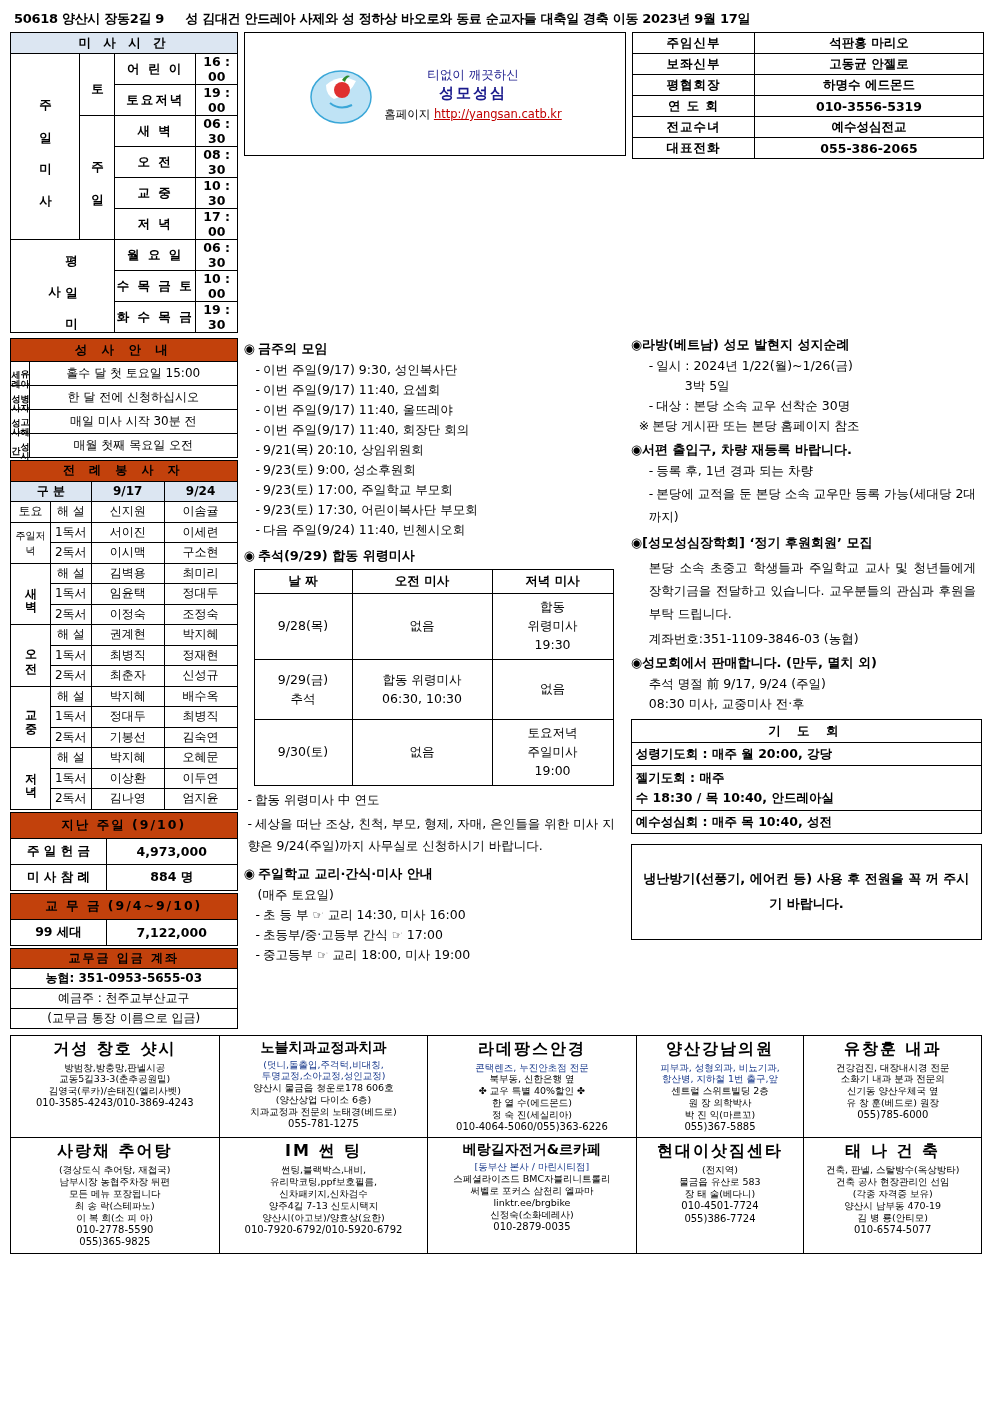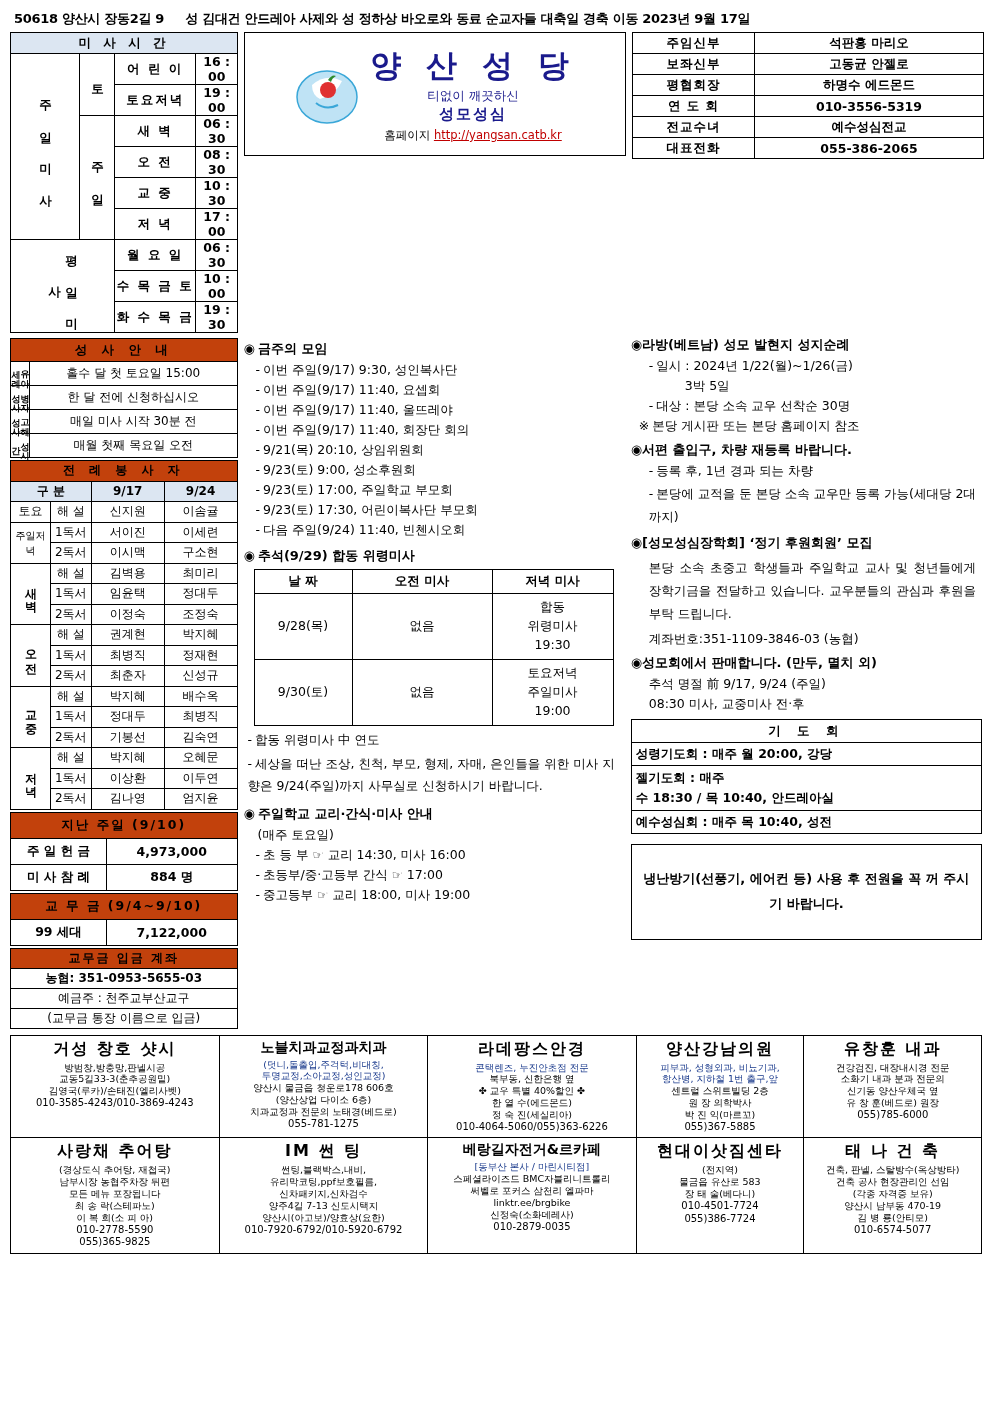--- a/index.html
+++ b/index.html
@@ -168,21 +168,20 @@
         <div class="emblem">
           <svg width="66" height="62" viewBox="0 0 66 62">
             <ellipse cx="33" cy="34" rx="30" ry="26" fill="#bfe3f5" stroke="#3aa7d8" stroke-width="1.5"></ellipse>
             <path d="M18 22 q14 -12 30 -4 q-6 14 -22 18 q-8 -4 -8 -14z" fill="#ffffff"></path>
             <circle cx="34" cy="27" r="8" fill="#e03030"></circle>
             <path d="M34 17 q4 -6 8 -4 q-4 2 -5 6z" fill="#2e8b2e"></path>
             <path d="M22 40 q10 8 22 2" stroke="#3aa7d8" stroke-width="2" fill="none"></path>
           </svg>
         </div>
         <div class="churchname">
-          <div class="nm">양 산 성 당</div>
           <div class="sub1">티없이 깨끗하신</div>
           <div class="sub2">성모성심</div>
           <div class="homep">
             <span>홈페이지</span>
             <a href="#">http://yangsan.catb.kr</a>
           </div>
         </div>
       </div>
     </div>
 
@@ -418,20 +417,27 @@
           <th style="width:140px">오전 미사</th>
           <th>저녁 미사</th>
         </tr>
         <tr style="height:66px">
           <td>9/28(목)</td>
           <td>없음</td>
           <td style="white-space:pre-line;line-height:1.5">합동
 위령미사
 19:30</td>
         </tr>
+        <tr style="height:60px">
+          <td style="white-space:pre-line;line-height:1.5">9/29(금)
+추석</td>
+          <td style="white-space:pre-line;line-height:1.5">합동 위령미사
+06:30, 10:30</td>
+          <td>없음</td>
+        </tr>
         <tr style="height:66px">
           <td>9/30(토)</td>
           <td>없음</td>
           <td style="white-space:pre-line;line-height:1.5">토요저녁
 주일미사
 19:00</td>
         </tr>
       </tbody>
         </table>
 

